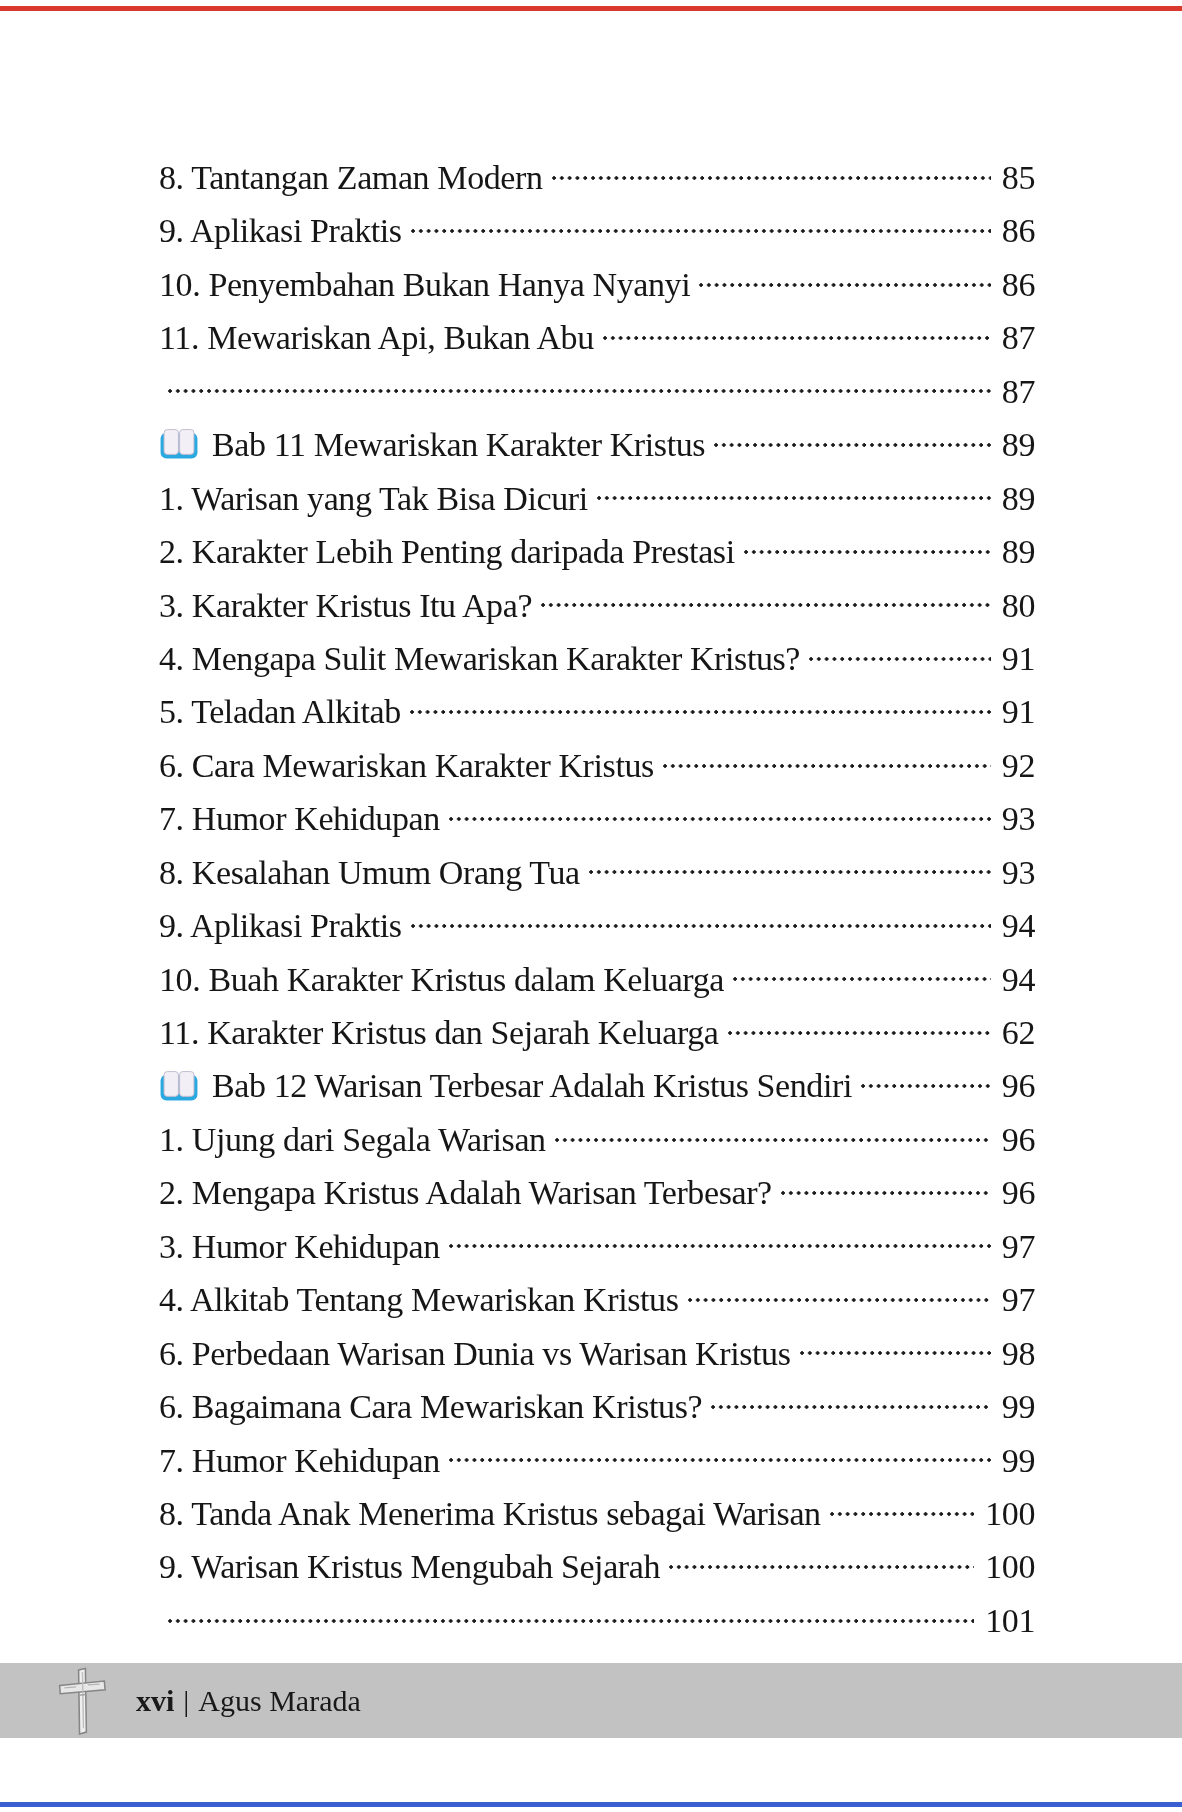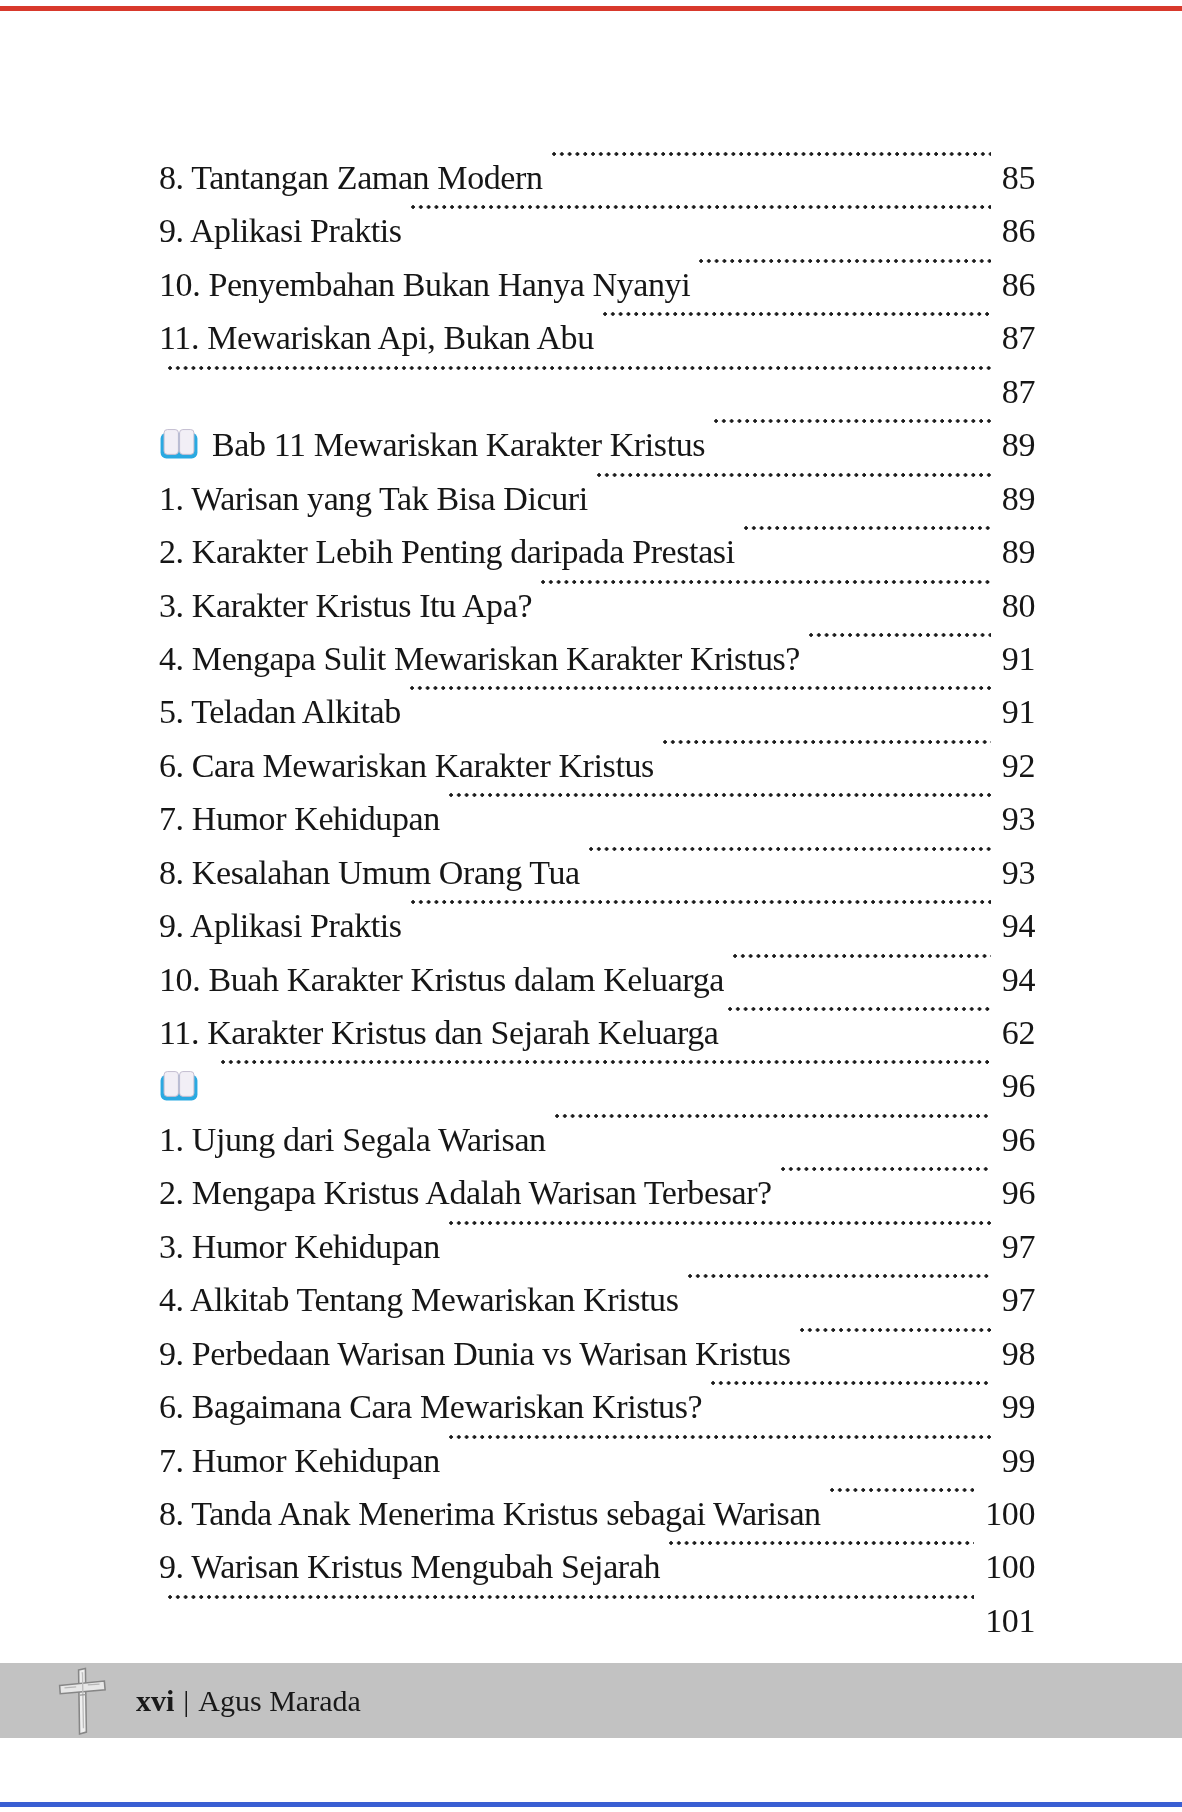--- a/index.html
+++ b/index.html
@@ -14,21 +14,21 @@
   .accent-line { position: absolute; left: 0; width: 100%; height: 5px; }
   #top-accent { top: 6px; background: var(--top-accent, #d8392c); }
   #bottom-accent { bottom: 5px; background: var(--bottom-accent, #3a5fd3); }
 
   .toc {
     position: absolute;
     top: 151px; left: 159px; right: 147px;
   }
   .row {
     display: flex;
-    align-items: flex-start;
+    align-items: center;
     height: 53.45px;
     line-height: 53.45px;
     font-size: 34px;
     letter-spacing: -0.4px;
     white-space: nowrap;
   }
   .row .title { flex: 0 0 auto; }
   .row .leader {
     flex: 1 1 auto;
     height: 6px;
@@ -183,20 +183,21 @@
     <span class="page">62</span>
   </div>
     <div class="row">
     <span class="book-icon">
       <svg viewBox="0 0 40 34" width="40" height="33" aria-hidden="true">
         <rect x="1" y="5" width="38" height="26.5" rx="6" style="fill:var(--book-blue,#2aa9e1)"></rect>
         <rect x="4.6" y="1.6" width="14.8" height="25.6" rx="3.4" style="fill:#f2eff6;stroke:#c2bccf;stroke-width:1"></rect>
         <rect x="20.6" y="1.6" width="14.8" height="25.6" rx="3.4" style="fill:#f2eff6;stroke:#c2bccf;stroke-width:1"></rect>
       </svg>
     </span>
+    <span class="title">Bab 12 Warisan Terbesar Adalah Kristus Sendiri</span>
     <span class="leader"></span>
     <span class="page">96</span>
   </div>
     <div class="row">
 
     <span class="title">1. Ujung dari Segala Warisan</span>
     <span class="leader"></span>
     <span class="page">96</span>
   </div>
     <div class="row">
@@ -212,21 +213,21 @@
     <span class="page">97</span>
   </div>
     <div class="row">
 
     <span class="title">4. Alkitab Tentang Mewariskan Kristus</span>
     <span class="leader"></span>
     <span class="page">97</span>
   </div>
     <div class="row">
 
-    <span class="title">9. Perbedaan Warisan Dunia vs Warisan Kristus</span>
+    <span class="title">6. Perbedaan Warisan Dunia vs Warisan Kristus</span>
     <span class="leader"></span>
     <span class="page">98</span>
   </div>
     <div class="row">
 
     <span class="title">6. Bagaimana Cara Mewariskan Kristus?</span>
     <span class="leader"></span>
     <span class="page">99</span>
   </div>
     <div class="row">

